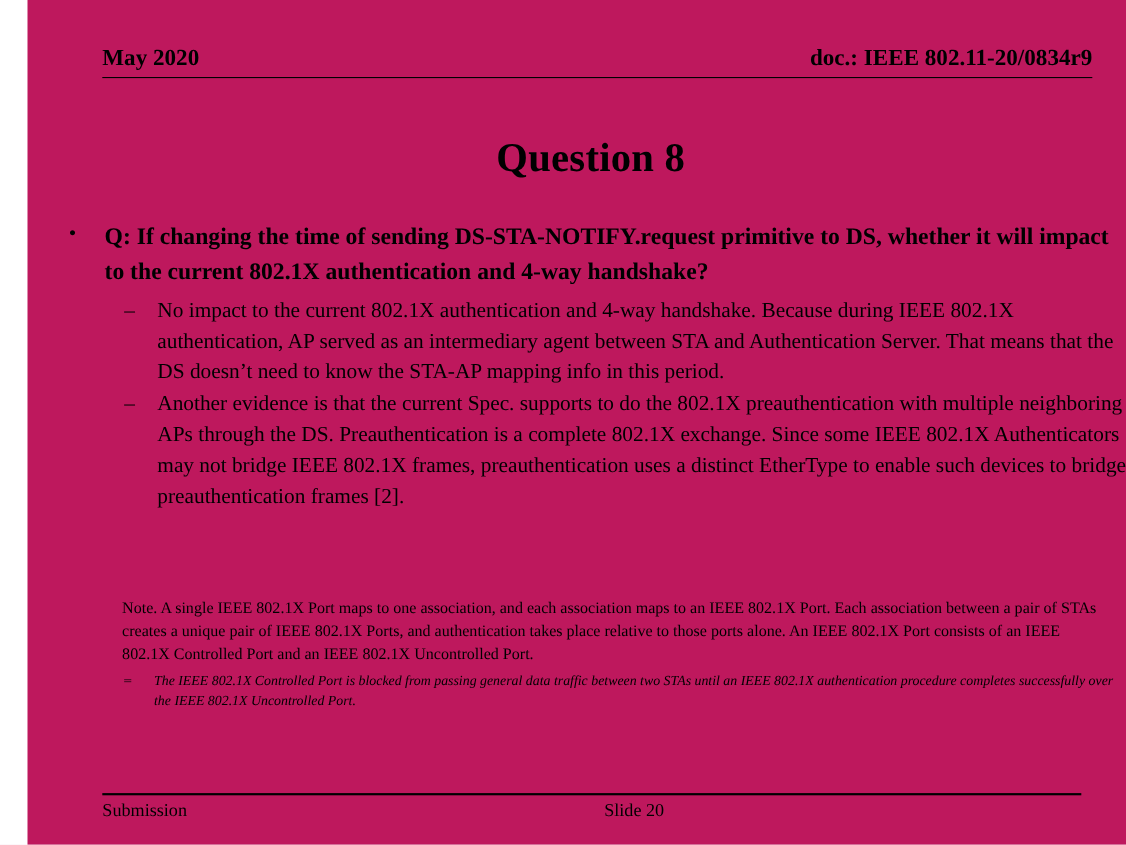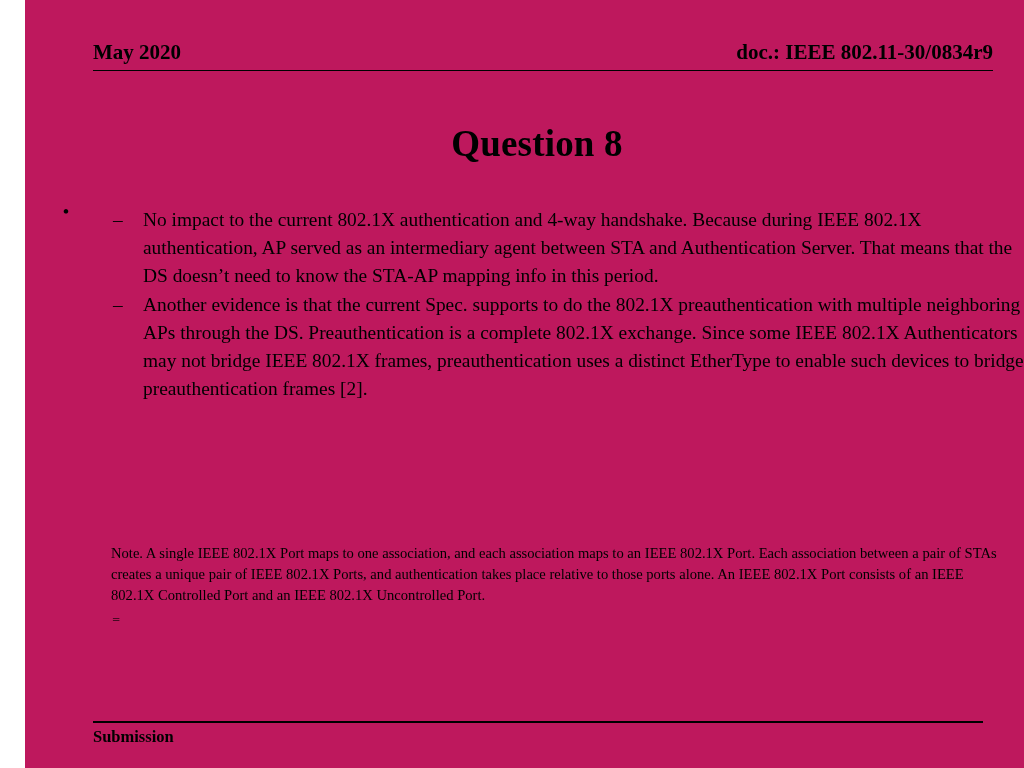--- a/index.html
+++ b/index.html
@@ -151,41 +151,42 @@
   }
   .footer {
     position: absolute;
     left: 68px;
     top: 727px;
     width: 890px;
     display: flex;
     align-items: baseline;
     font-size: 16.5px;
   }
-  .footer-left   { flex: 0 0 auto; white-space: nowrap; font-weight: bold; }
+  .footer-left   { flex: 0 0 auto; white-space: nowrap; }
   .footer-center { flex: 1 1 auto; text-align: center; white-space: nowrap; }
   .footer-right  { flex: 0 0 auto; white-space: nowrap; }
 </style>
 </head>
 <body>
 
 <div class="slide">
 
   <div class="header">
     <span class="header-date">May 2020</span>
-    <span class="header-doc">doc.: IEEE 802.11-30/0834r9</span>
+    <span class="header-doc">doc.: IEEE 802.11-20/0834r9</span>
   </div>
   <div class="header-rule"></div>
 
   <div class="title">Question 8</div>
 
   <div class="content">
 
     <div class="l1">
       <span class="marker">•</span>
+      <span>Q: If changing the time of sending DS-STA-NOTIFY.request primitive to DS, whether it will impact to the current 802.1X authentication and 4-way handshake?</span>
     </div>
 
     <div class="l2">
       <span class="marker">–</span>
       <span>No impact to the current 802.1X authentication and 4-way handshake. Because during IEEE 802.1X authentication, AP served as an intermediary agent between STA and Authentication Server. That means that the DS doesn’t need to know the STA-AP mapping info in this period.</span>
     </div>
 
     <div class="l2">
       <span class="marker">–</span>
       <span>Another evidence is that the current Spec. supports to do the 802.1X preauthentication with multiple neighboring APs through the DS. Preauthentication is a complete 802.1X exchange. Since some IEEE 802.1X Authenticators may not bridge IEEE 802.1X frames, preauthentication uses a distinct EtherType to enable such devices to bridge preauthentication frames [2].</span>
@@ -194,21 +195,23 @@
   </div>
 
   <div class="note">Note. A single IEEE 802.1X Port maps to one association, and each association maps to an IEEE 802.1X Port. Each association between a pair of STAs creates a unique pair of IEEE 802.1X Ports, and authentication takes place relative to those ports alone. An IEEE 802.1X Port consists of an IEEE 802.1X Controlled Port and an IEEE 802.1X Uncontrolled Port.</div>
 
   <div class="l3wrap">
     <div class="l3">
       <span class="marker">–</span>
     </div>
     <div class="l3">
       <span class="marker">–</span>
+      <span>The IEEE 802.1X Controlled Port is blocked from passing general data traffic between two STAs until an IEEE 802.1X authentication procedure completes successfully over the IEEE 802.1X Uncontrolled Port.</span>
     </div>
   </div>
 
   <div class="footer-rule"></div>
   <div class="footer">
     <span class="footer-left">Submission</span>
+    <span class="footer-center">Slide 20</span>
   </div>
 
 </div>
 
 </body></html>

